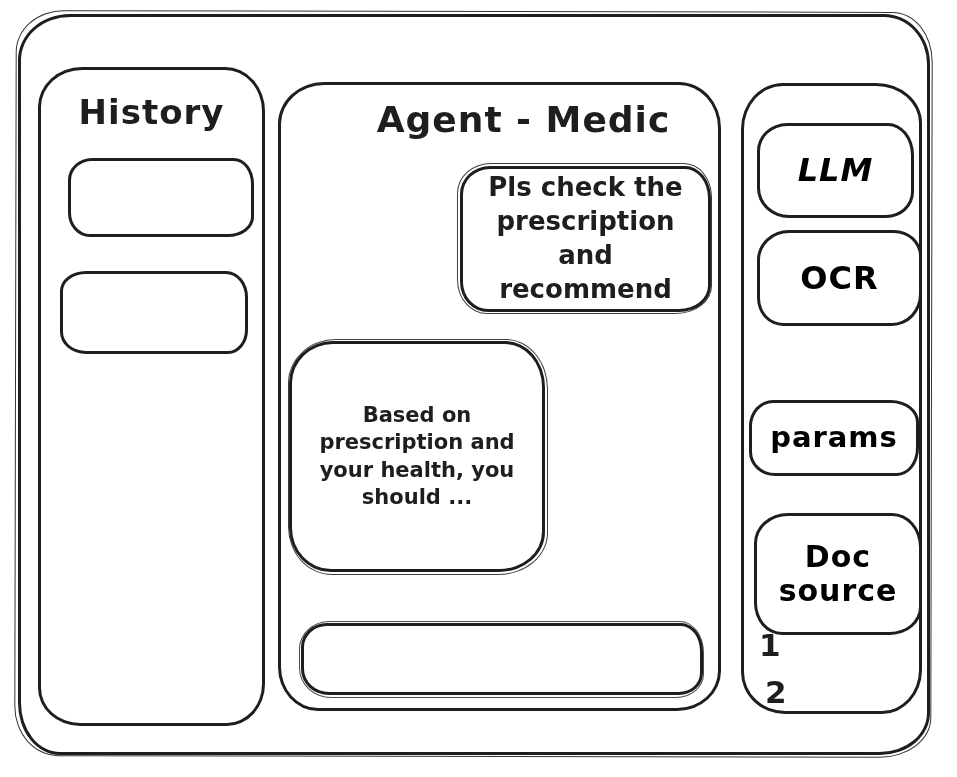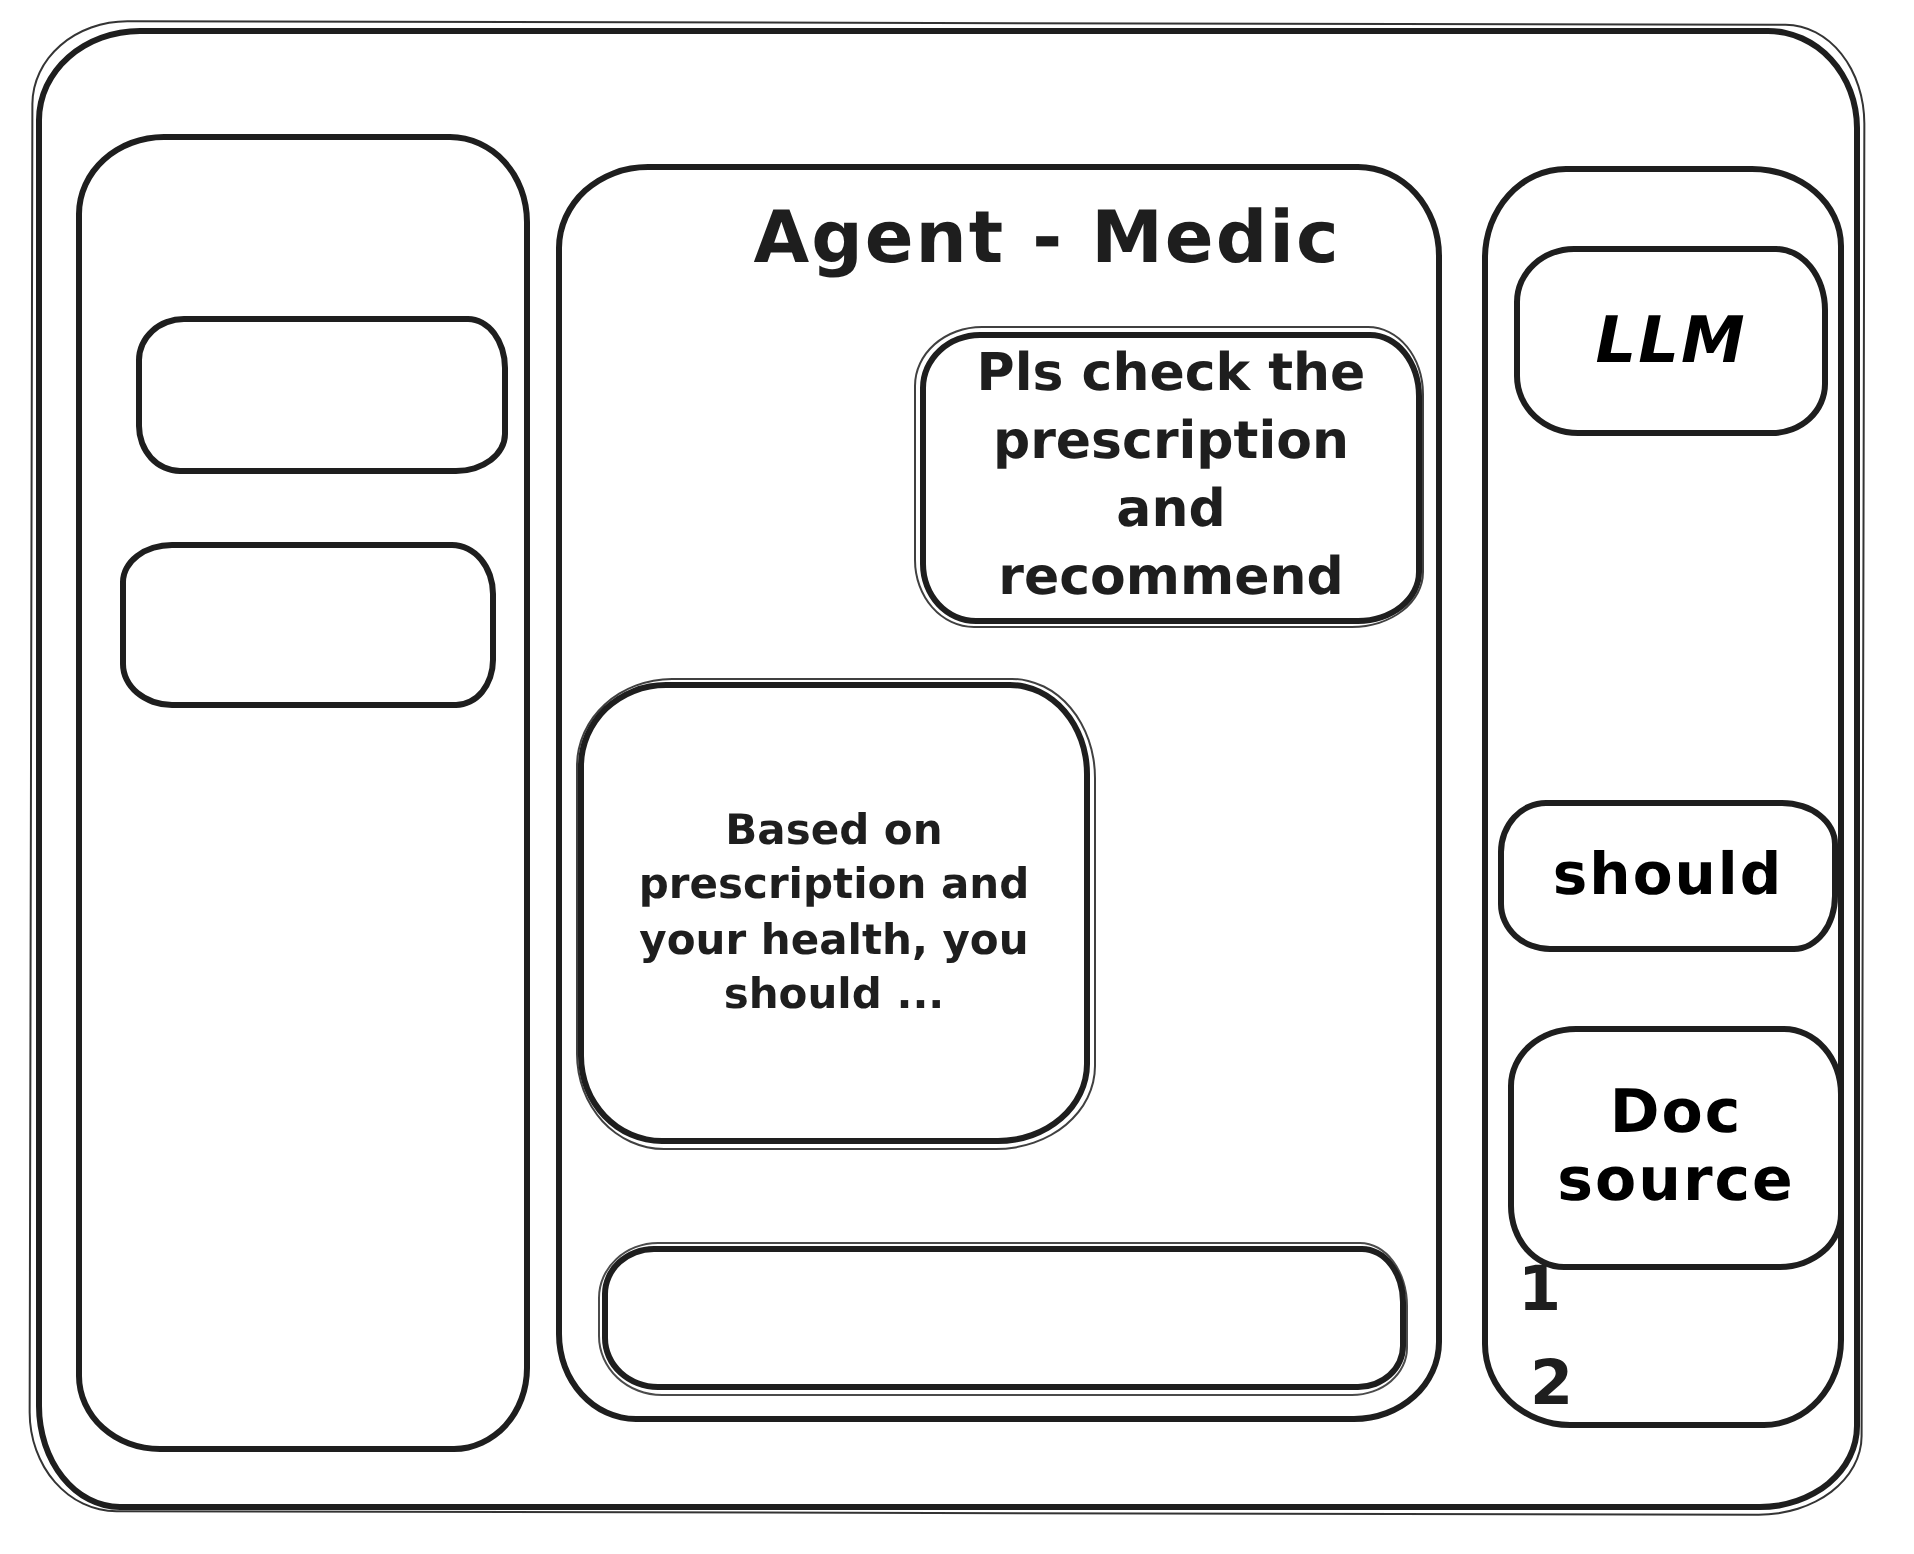--- a/index.html
+++ b/index.html
@@ -156,40 +156,42 @@
   .doc-num.one { left: 15px; top: 541px; }
   .doc-num.two { left: 21px; top: 588px; }
 </style>
 </head>
 <body>
 
 <div class="canvas">
   <div class="sk frame dbl">
 
     <section class="sk panel-left">
+      <h2>History</h2>
       <div class="hist-item one"></div>
       <div class="hist-item two"></div>
     </section>
 
     <section class="sk panel-center">
       <h1>Agent - Medic</h1>
 
       <div class="bubble user">
         <span>Pls check the prescription and recommend</span>
       </div>
 
       <div class="bubble assistant">
         <span>Based on prescription and your health, you should ...</span>
       </div>
 
       <div class="input-bar"></div>
     </section>
 
     <section class="sk panel-right">
       <button class="tool-btn llm">LLM</button>
-      <button class="tool-btn params">should</button>
+      <button class="tool-btn ocr">OCR</button>
+      <button class="tool-btn params">params</button>
       <button class="tool-btn doc">Doc source</button>
       <div class="doc-num one">1</div>
       <div class="doc-num two">2</div>
     </section>
 
   </div>
 </div>
 
 </body></html>

